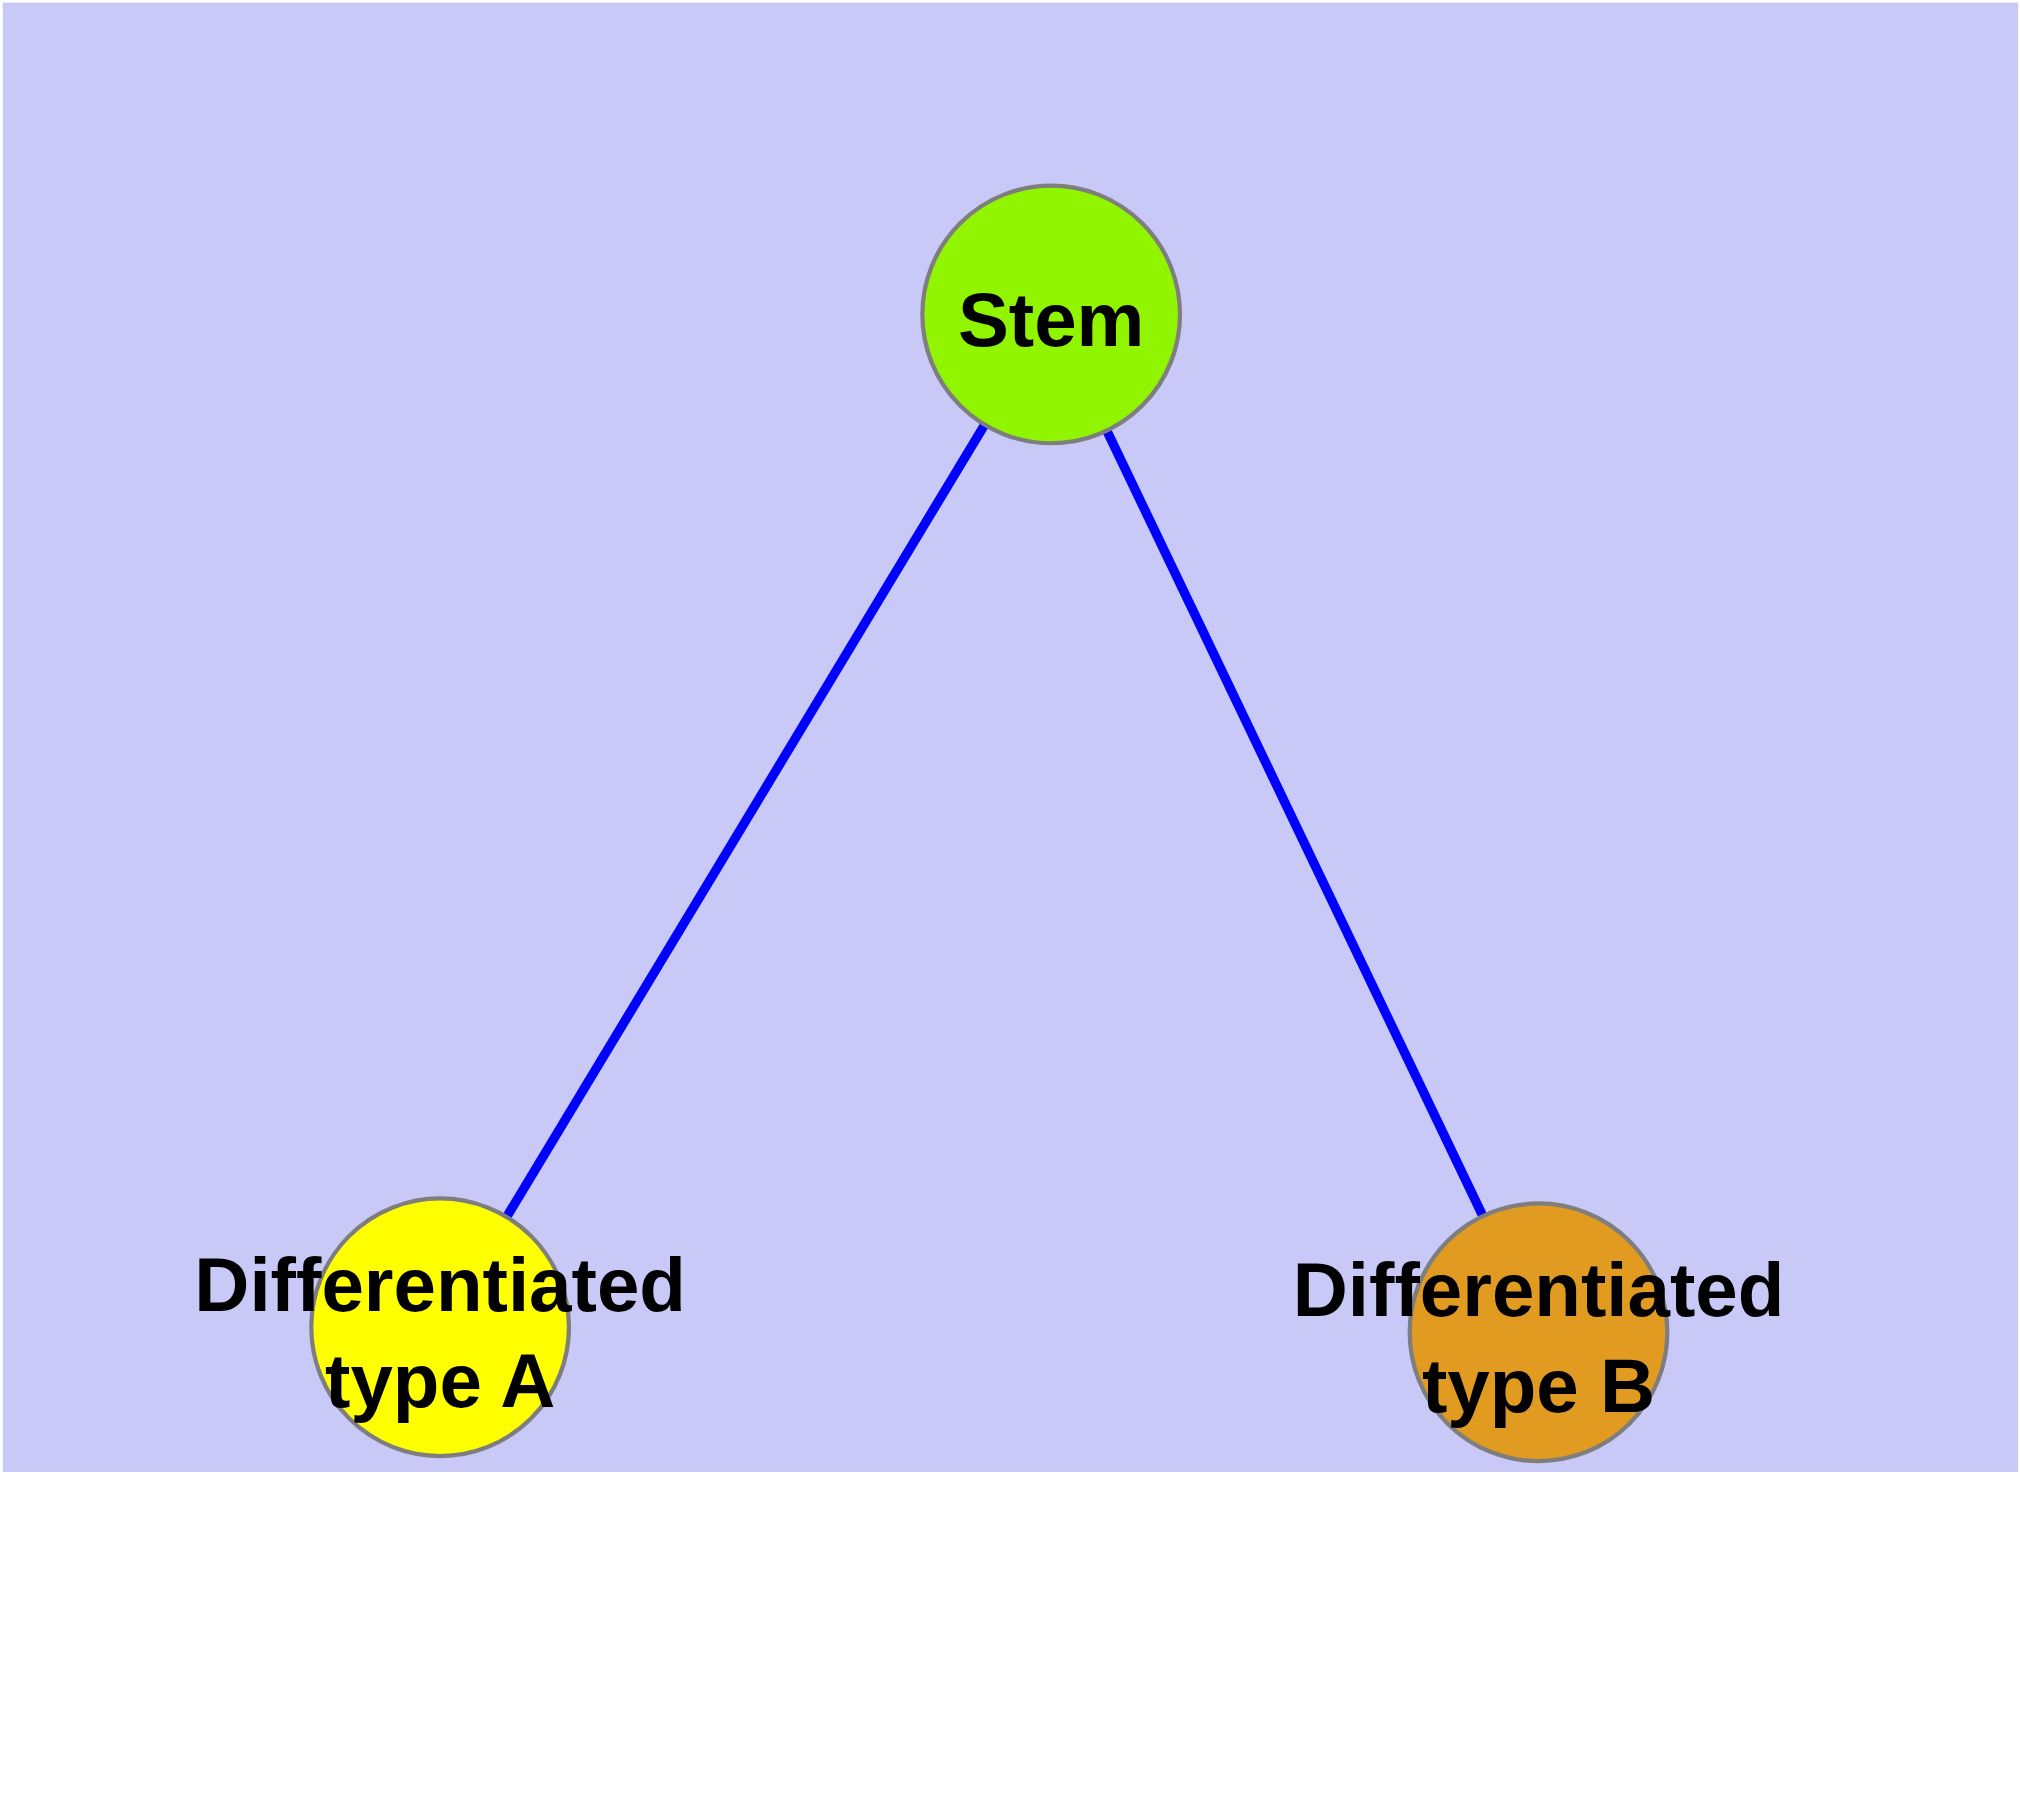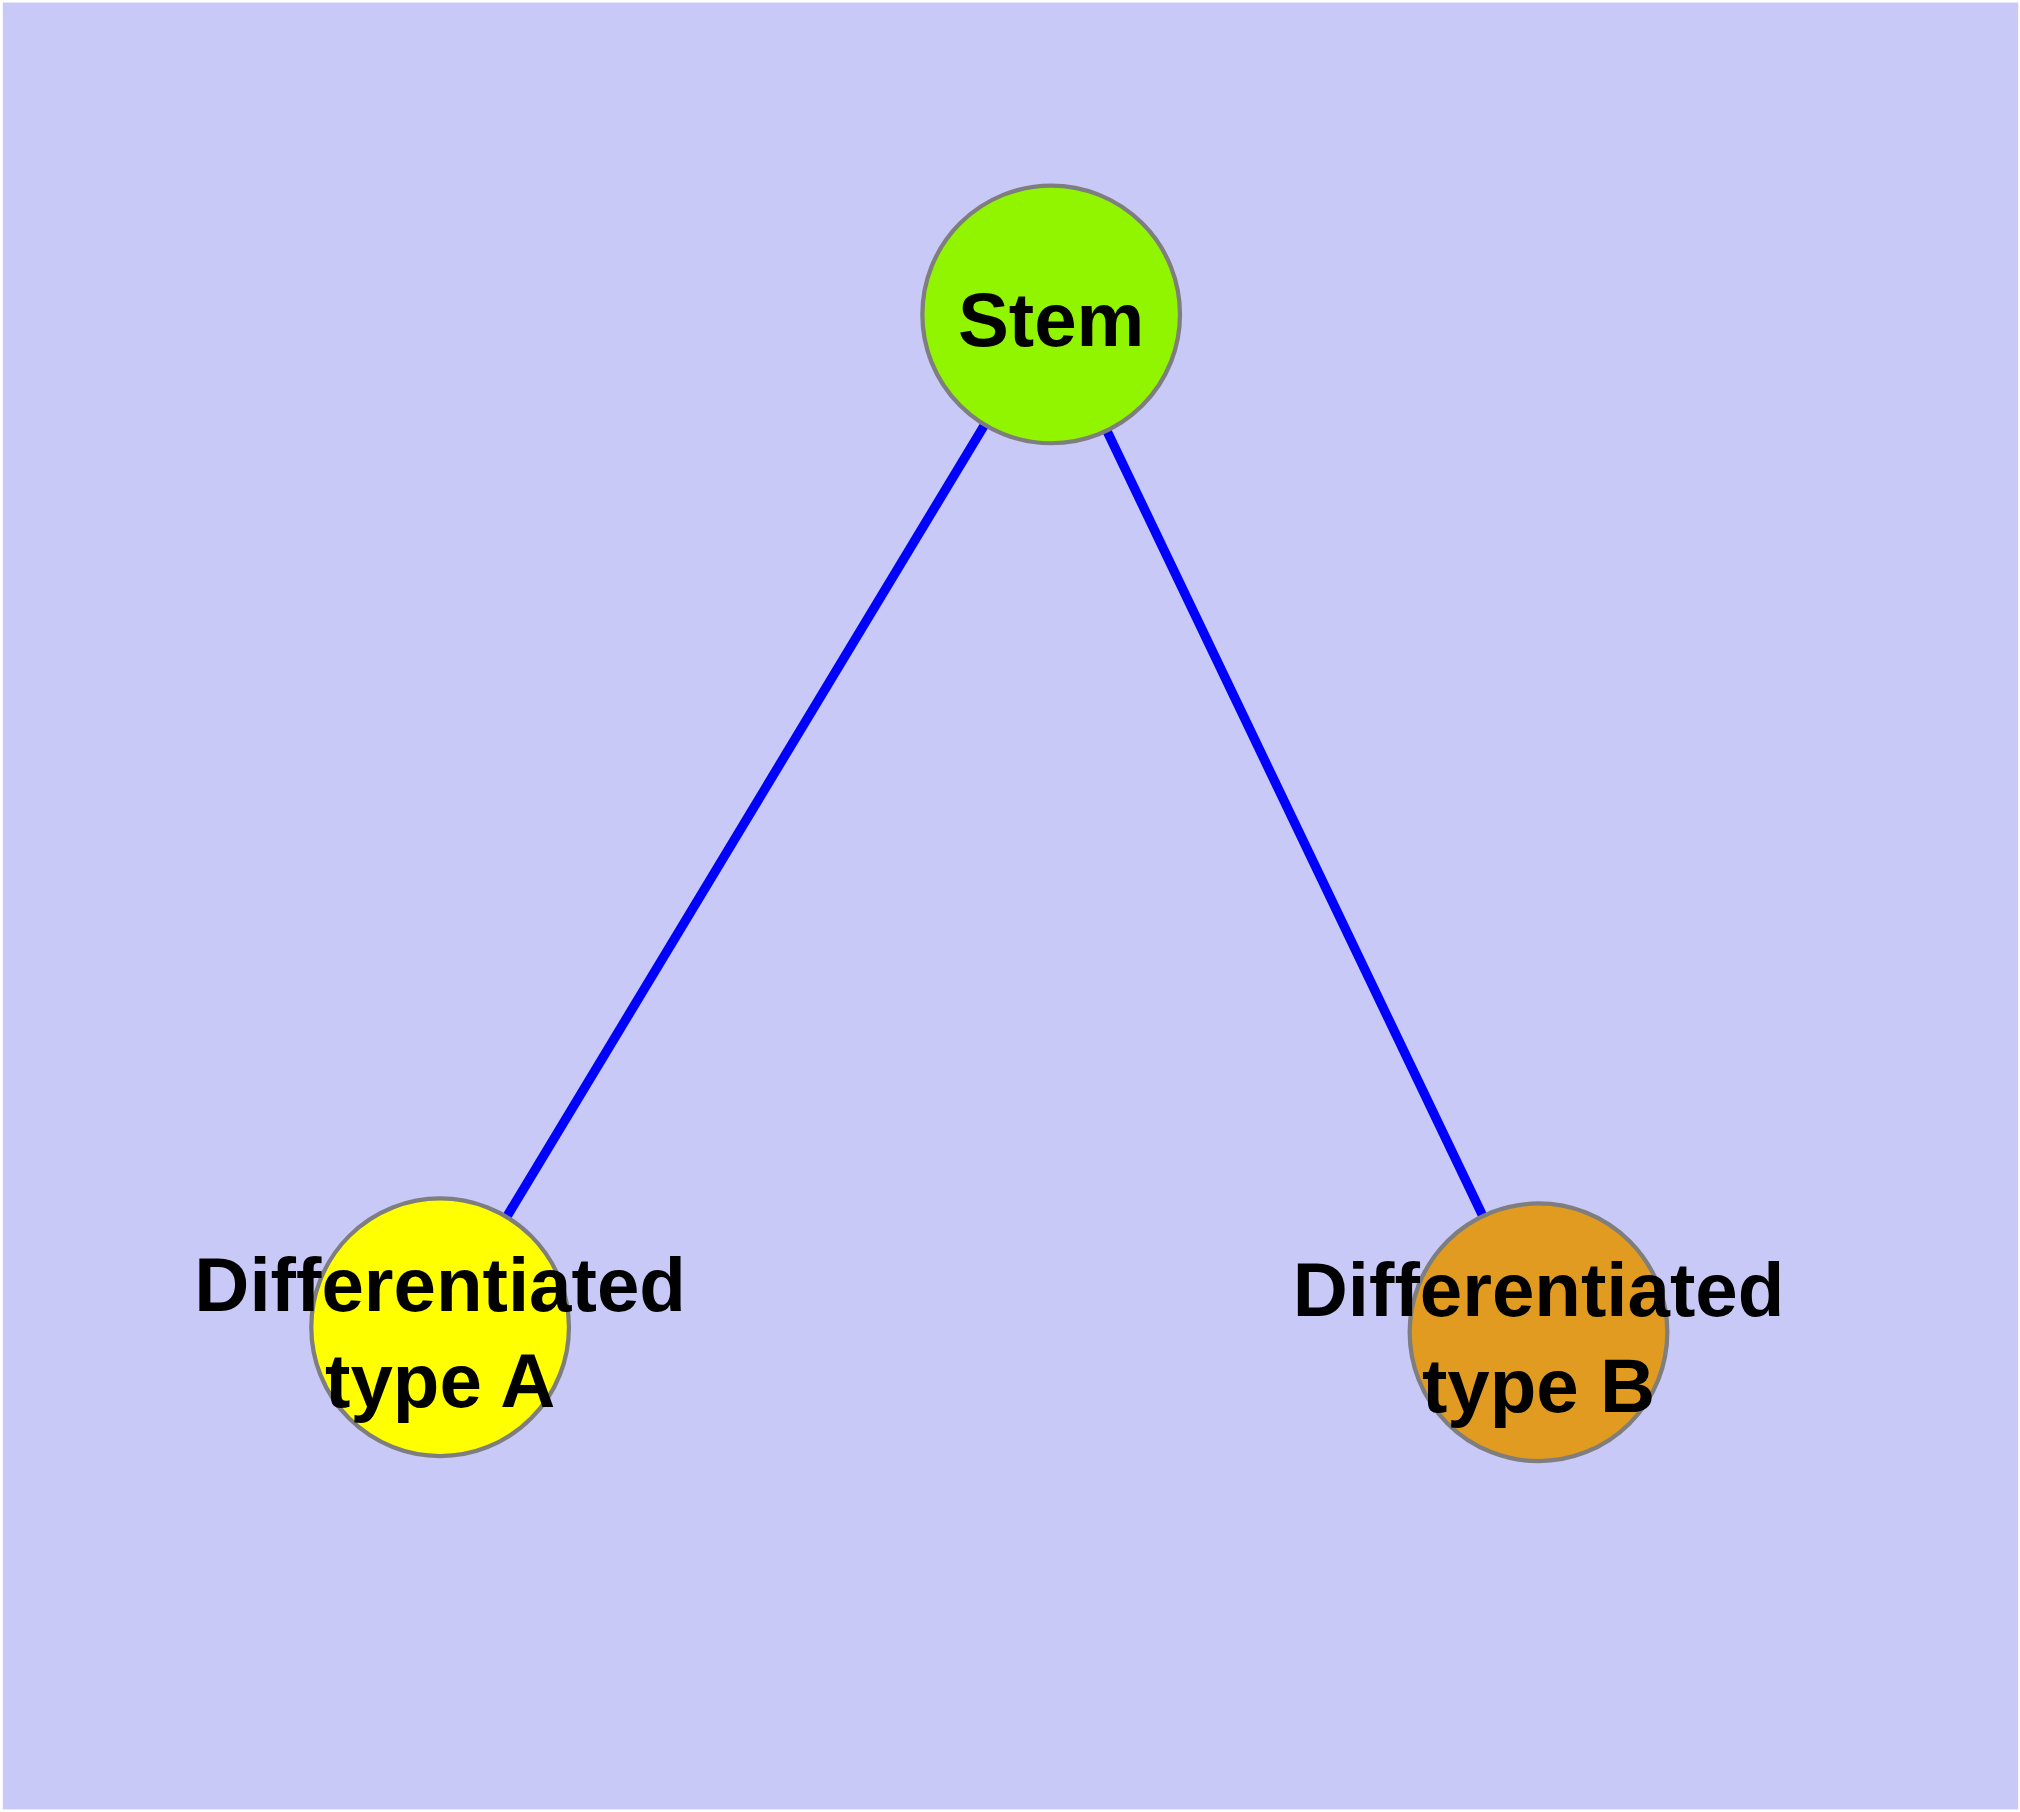--- a/index.html
+++ b/index.html
@@ -2,21 +2,21 @@
 <html style="font-size:13.6px"><head>
 <meta charset="utf-8">
 <style>
   html, body {
     margin: 0;
     padding: 0;
     background: #ffffff;
   }
   .canvas-wrap {
     width: 2021px;
-    height: 1812px;
+    height: 1472px;
     position: relative;
   }
   svg {
     display: block;
   }
   .node-label {
     font-family: "Liberation Sans", sans-serif;
     font-weight: bold;
     font-size: 90px;
     text-anchor: middle;

